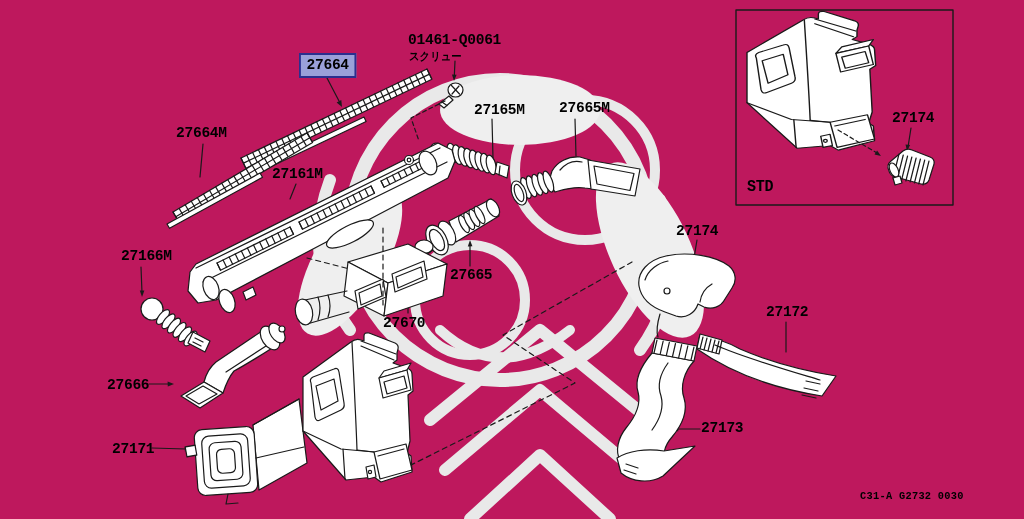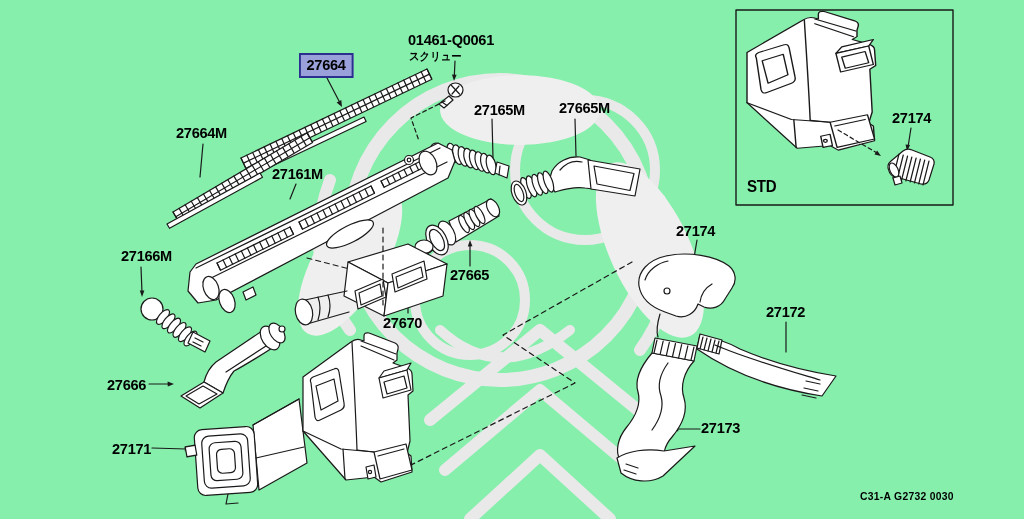--- a/index.html
+++ b/index.html
@@ -1,16 +1,16 @@
 <!DOCTYPE html>
 <html><head>
 <meta charset="utf-8">
 <style>
   html,body{margin:0;padding:0;background:#fff;}
-  #stage{position:relative;width:1024px;height:519px;background:#86efac;overflow:hidden;font-family:Liberation Sans, sans-serif;}
+  #stage{position:relative;width:1024px;height:519px;background:#be185d;overflow:hidden;font-family:Liberation Mono, monospace;}
   #art{position:absolute;left:0;top:0;}
   .lbl{position:absolute;font-weight:bold;font-size:15.5px;color:#000;white-space:nowrap;letter-spacing:-0.3px;transform:scaleX(.94);transform-origin:0 0;}
   .sm{font-size:11px;letter-spacing:0;}
   #l-p27664{padding:1px 6px 2px;border:2px solid #2b2f8e;background:#9aa0d9;}
   #l-code{font-size:11px;letter-spacing:.3px;}
   #l-std{font-size:16px;}
 </style>
 </head>
 <body>
 

